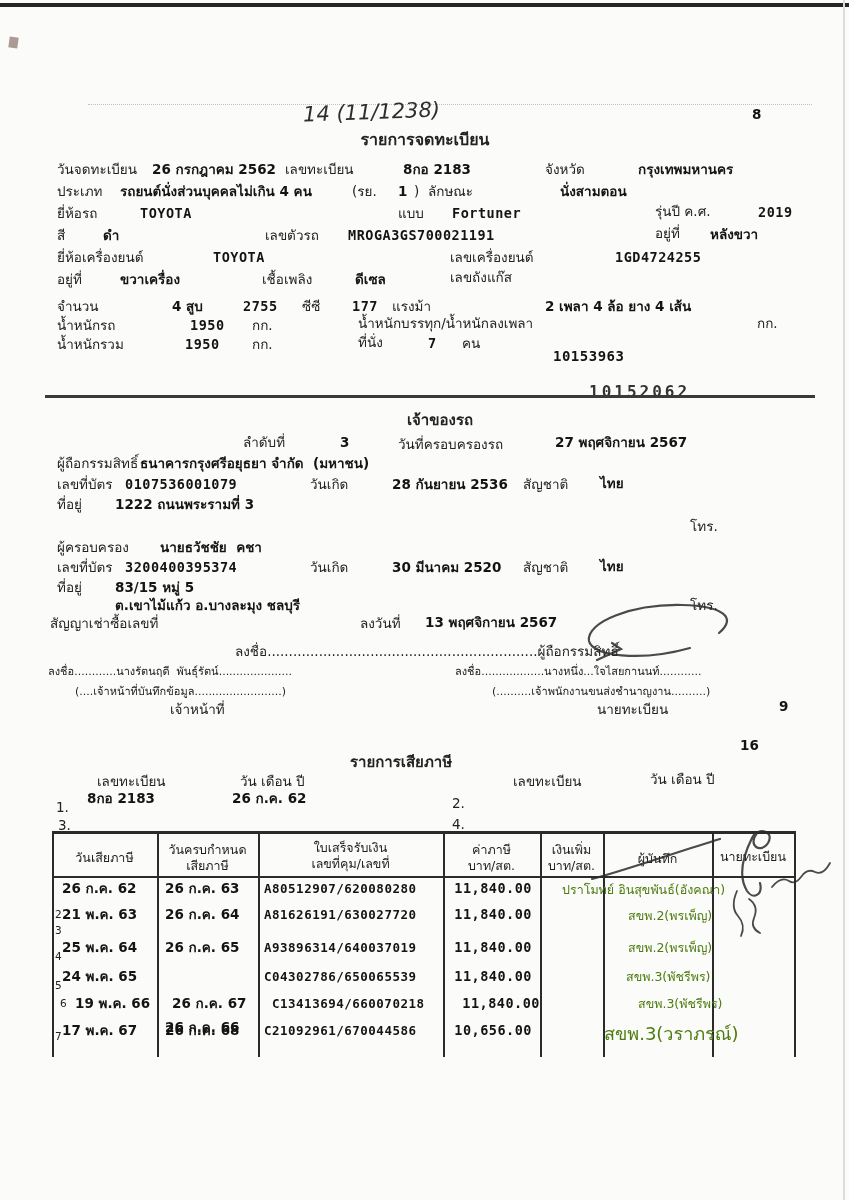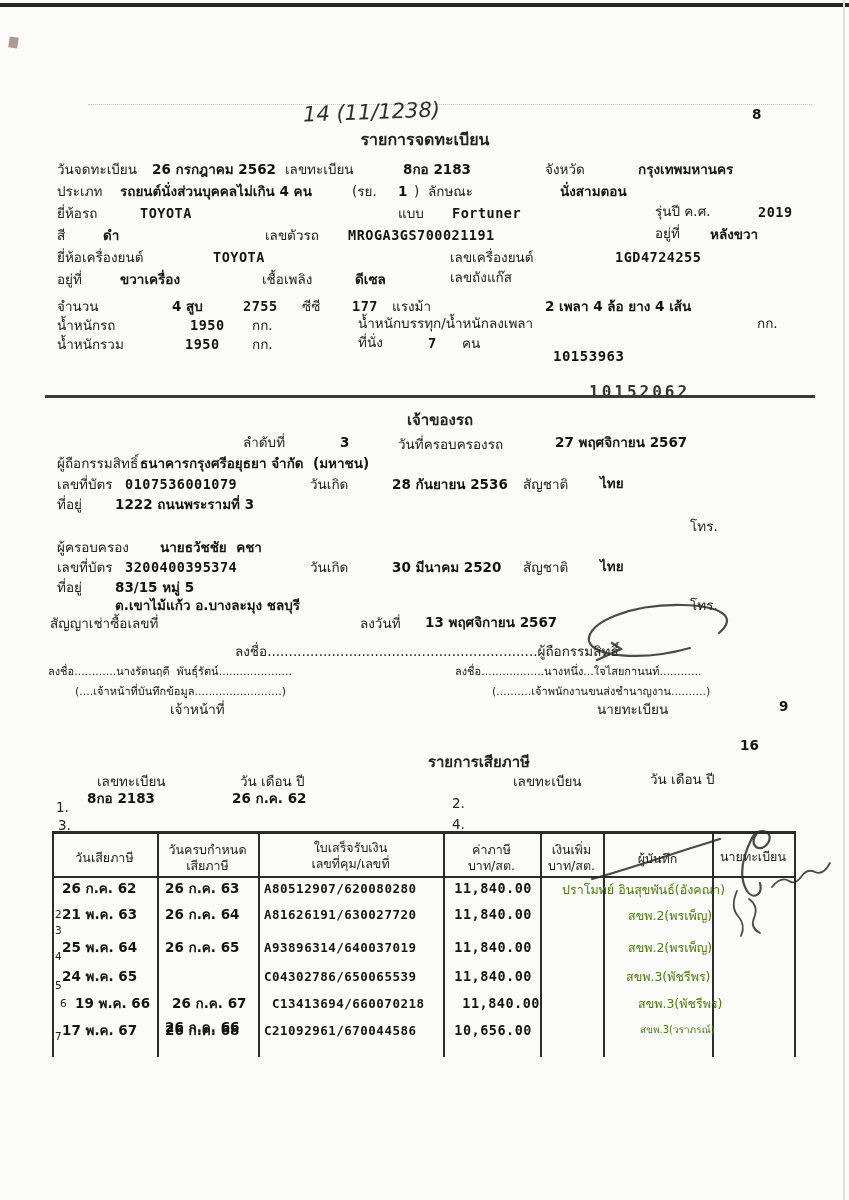--- a/index.html
+++ b/index.html
@@ -145,21 +145,21 @@
   <div class="t" style="left:235px;top:644px;">ลงชื่อ...............................................................ผู้ถือกรรมสิทธิ์</div>
   <div class="t sm" style="left:48px;top:666px;">ลงชื่อ............นางรัตนฤดี  พันธุ์รัตน์.....................</div>
   <div class="t sm" style="left:75px;top:686px;">(....เจ้าหน้าที่บันทึกข้อมูล.........................)</div>
   <div class="t" style="left:170px;top:702px;">เจ้าหน้าที่</div>
   <div class="t sm" style="left:455px;top:666px;">ลงชื่อ..................นางหนึ่ง...ใจไสยกานนท์............</div>
   <div class="t sm" style="left:492px;top:686px;">(..........เจ้าพนักงานขนส่งชำนาญงาน..........)</div>
   <div class="t" style="left:597px;top:702px;">นายทะเบียน</div>
   <div class="t v" style="left:779px;top:699px;">9</div>
 
   <div class="t v" style="left:740px;top:738px;">16</div>
-  <div class="t title" style="left:350px;top:754px;width:180px;text-align:right;font-size:15px;">รายการเสียภาษี</div>
+  <div class="t title" style="left:350px;top:754px;width:180px;text-align:left;font-size:15px;">รายการเสียภาษี</div>
 
   <div class="t" style="left:97px;top:774px;">เลขทะเบียน</div>
   <div class="t" style="left:240px;top:774px;">วัน เดือน ปี</div>
   <div class="t" style="left:513px;top:774px;">เลขทะเบียน</div>
   <div class="t" style="left:650px;top:772px;">วัน เดือน ปี</div>
 
   <div class="t" style="left:56px;top:800px;">1.</div>
   <div class="t v" style="left:87px;top:791px;">8กอ 2183</div>
   <div class="t v" style="left:232px;top:791px;">26 ก.ค. 62</div>
   <div class="t" style="left:452px;top:796px;">2.</div>
@@ -219,21 +219,21 @@
   <div class="t v" style="left:75px;top:996px;">19 พ.ค. 66</div>
   <div class="t v" style="left:172px;top:996px;">26 ก.ค. 67</div>
   <div class="t v mono" style="left:272px;top:997px;font-size:12.5px;">C13413694/660070218</div>
   <div class="t v mono amt" style="left:455px;top:996px;">11,840.00</div>
   <div class="t faded" style="left:638px;top:997px;font-size:12.5px;">สขพ.3(พัชรีพร)</div>
 
   <div class="t v" style="left:62px;top:1023px;">17 พ.ค. 67</div>
   <div class="t v" style="left:165px;top:1023px;">26 ก.ค. 68</div>
   <div class="t v mono" style="left:264px;top:1024px;font-size:12.5px;">C21092961/670044586</div>
   <div class="t v mono amt" style="left:447px;top:1023px;">10,656.00</div>
-  <div class="t faded" style="left:640px;top:1024px;font-size:10px;">สขพ.3(วราภรณ์)</div>
+  <div class="t faded" style="left:604px;top:1024px;font-size:18px;">สขพ.3(วราภรณ์)</div>
 
   <svg class="hand" width="849" height="1200" viewBox="0 0 849 1200">
     <g fill="none" stroke="#2c2c2c" stroke-width="2.2" stroke-linecap="round" opacity="0.85">
       <path d="M 690 648 C 640 662 592 656 589 641 C 586 622 632 604 682 605 C 722 606 738 617 719 633"></path>
       <path d="M 597 660 L 621 649 L 612 643"></path>
       <path d="M 757 833 C 747 846 761 854 768 843 C 775 831 758 826 752 838 C 742 858 738 876 747 891 C 753 900 763 895 760 883"></path>
       <path d="M 592 879 C 632 868 680 851 720 839"></path>
       <path d="M 772 887 q 9 -11 17 -6 q 6 4 12 -4 q 6 -9 14 -5 q 8 4 15 -9" stroke-width="1.8"></path>
       <path d="M 737 891 q -7 16 1 25 q 8 9 3 20 M 749 899 q 10 7 5 19 q -4 10 6 15" stroke-width="1.8"></path>
     </g>

